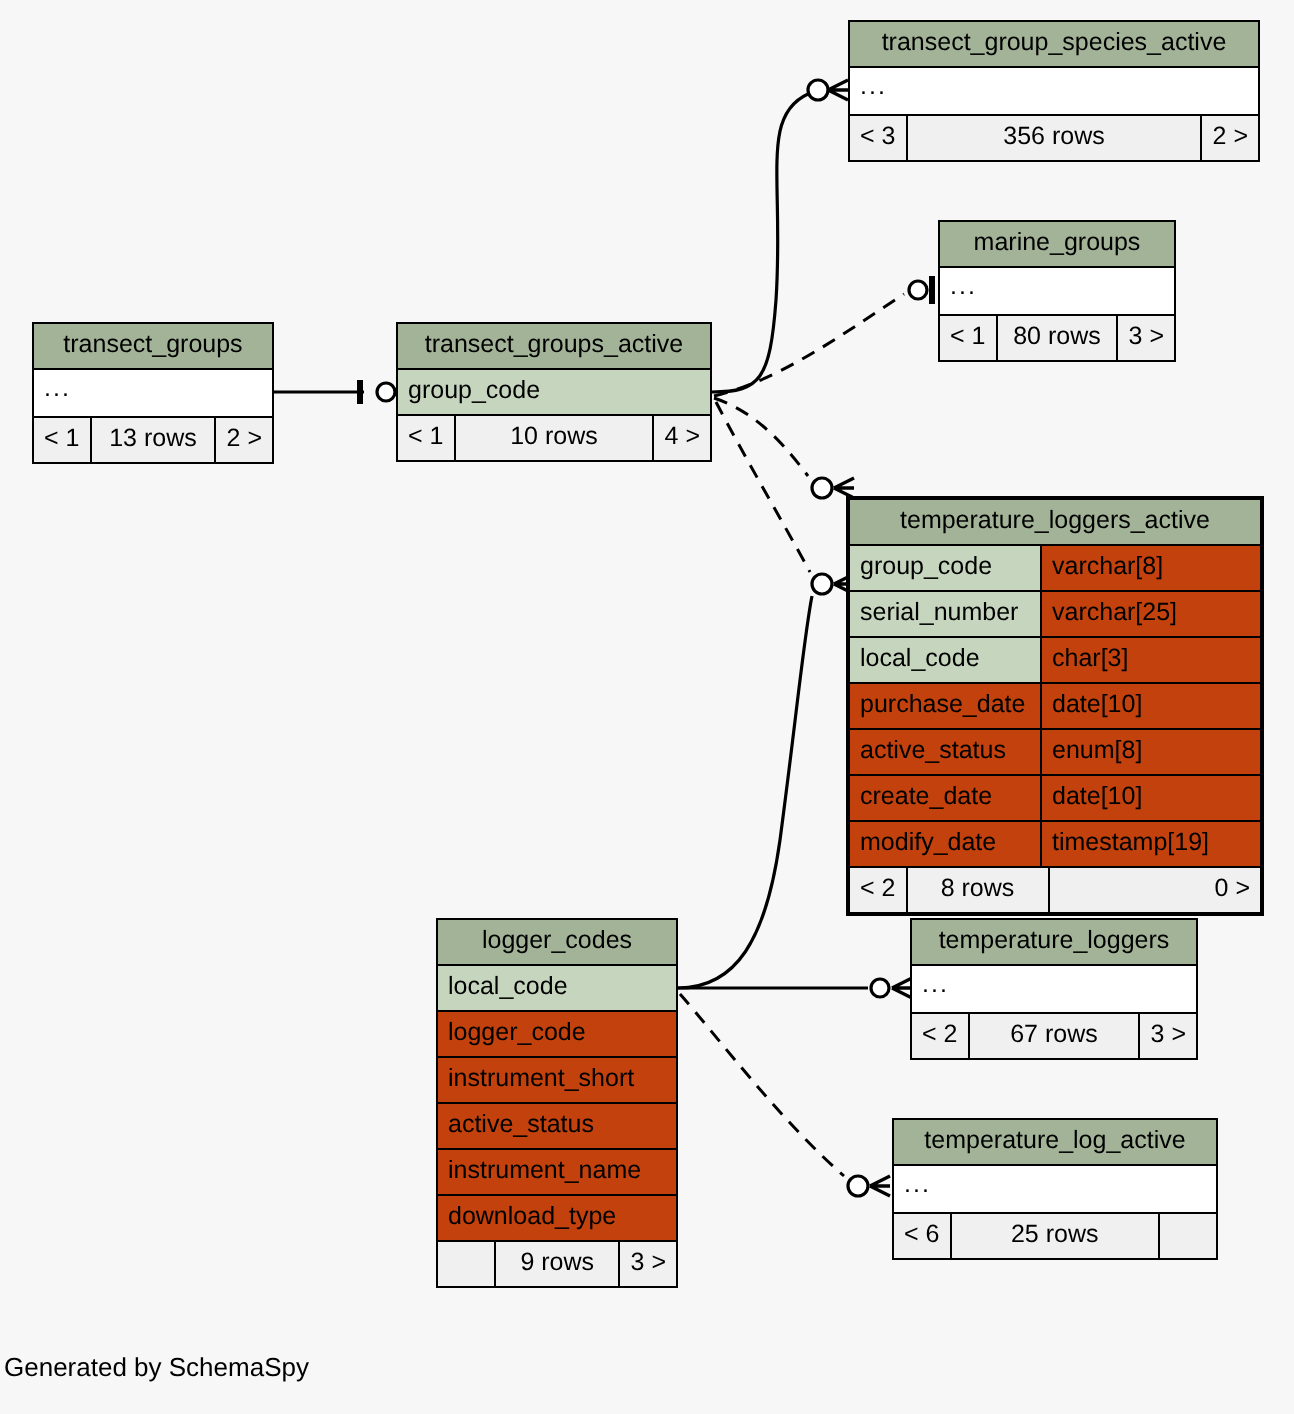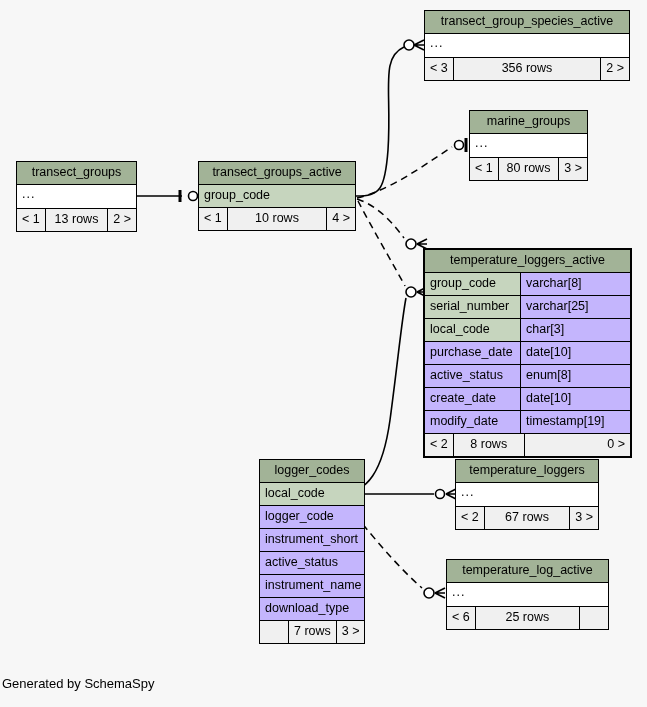--- a/index.html
+++ b/index.html
@@ -25,21 +25,21 @@
     position: absolute;
     left: 0;
     top: 0;
     width: 647px;
     height: 707px;
     pointer-events: none;
   }
   .table-node {
     position: absolute;
     border: 1px solid #000000;
-    background: #c4b5fd;
+    background: #c2410c;
     box-sizing: border-box;
     font-size: 12.5px;
     color: #000000;
   }
   .table-node.thick {
     border: 2px solid #000000;
     margin-top: 36px;
   }
   .tbl-header {
     background: #a2b397;
@@ -256,21 +256,21 @@
       <div class="cell-type" style="width:99px;">timestamp[19]</div>
     </div>
 
     <div class="tbl-footer">
       <div class="foot-cell foot-left">&lt; 2</div>
       <div class="foot-cell foot-mid" style="flex:0 0 72px;">8 rows</div>
       <div class="foot-cell foot-right" style="flex:1 1 auto;">0 &gt;</div>
     </div>
   </div>
 
-  <div class="table-node" style="left:218px; top:459px; width:106px;margin-left:41px;">
+  <div class="table-node" style="left:218px; top:459px; width:121px;">
     <div class="tbl-header">logger_codes</div>
     <div class="tbl-row key-row">
       <div class="cell-name">local_code</div>
     </div>
     <div class="tbl-row">
       <div class="cell-name">logger_code</div>
     </div>
     <div class="tbl-row">
       <div class="cell-name">instrument_short</div>
     </div>
@@ -278,21 +278,21 @@
       <div class="cell-name">active_status</div>
     </div>
     <div class="tbl-row">
       <div class="cell-name">instrument_name</div>
     </div>
     <div class="tbl-row">
       <div class="cell-name">download_type</div>
     </div>
     <div class="tbl-footer">
       <div class="foot-cell foot-left" style="flex:0 0 28px;"></div>
-      <div class="foot-cell foot-mid">7 rows</div>
+      <div class="foot-cell foot-mid">9 rows</div>
       <div class="foot-cell foot-right">3 &gt;</div>
     </div>
   </div>
 
   <div class="table-node" style="left:455px; top:459px; width:144px;">
     <div class="tbl-header">temperature_loggers</div>
     <div class="tbl-row ellipsis-row">
       <div class="cell-name">...</div>
     </div>
     <div class="tbl-footer">

